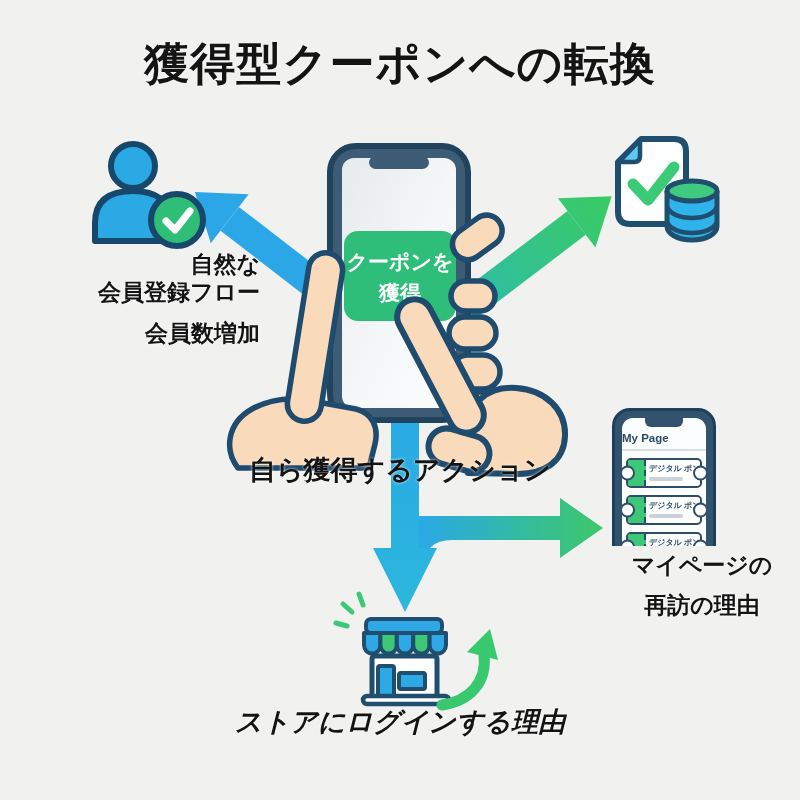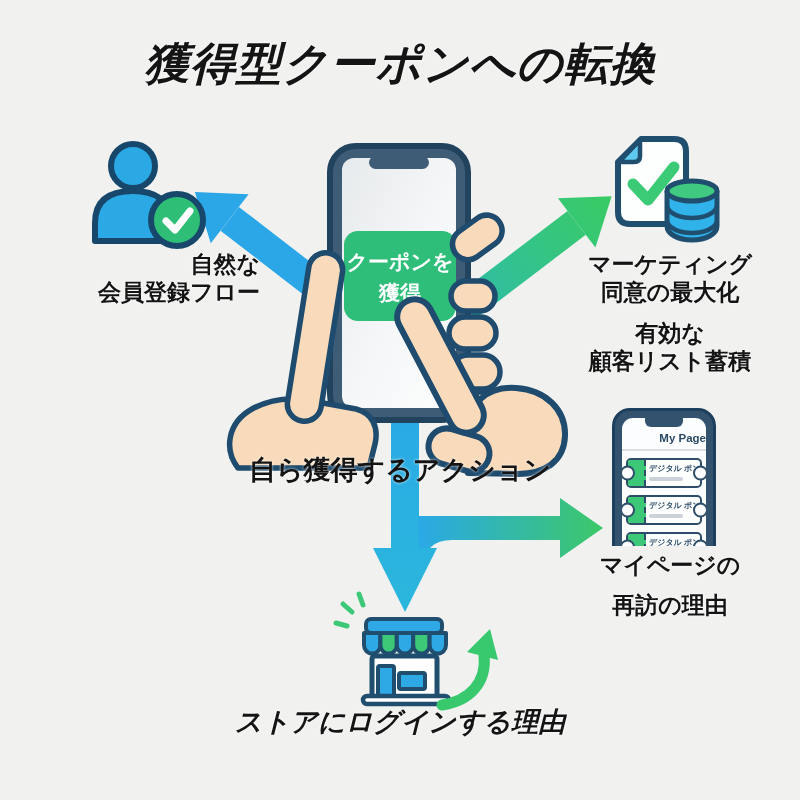--- a/index.html
+++ b/index.html
@@ -4,37 +4,37 @@
 <style>
   html,body{margin:0;padding:0;background:#F1F2F0;}
   .canvas{
     position:relative;width:800px;height:800px;background:#F1F2F0;overflow:hidden;
     font-family:"Liberation Sans","DejaVu Sans",sans-serif;color:#141414;
   }
   .layer{position:absolute;left:0;top:0;width:800px;height:800px;}
   .txt{position:absolute;text-align:center;font-weight:800;color:#141414;
        text-shadow:0 0 3px rgba(255,255,255,.85);}
   .txt .ln{white-space:nowrap;}
-  .title{left:0;top:34px;width:800px;font-size:45px;font-weight:900;letter-spacing:1px;font-style:italic;}
+  .title{left:0;top:34px;width:800px;font-size:45px;font-weight:900;letter-spacing:1px;}
   .tl-text{left:20px;top:250px;width:240px;font-size:23px;line-height:28px;text-align:right;}
   .tr-text{left:558px;top:250px;width:224px;font-size:23px;line-height:28px;}
   .gap{margin-top:13px;}
   .center-label{left:100px;top:452px;width:600px;font-size:27px;font-family:Liberation Mono, monospace;}
   .store-text{left:150px;top:706px;width:500px;font-size:27px;line-height:33px;font-style:italic;}
-  .mypage-text{left:575px;top:552px;width:190px;font-size:23px;line-height:27px;}
+  .mypage-text{left:607px;top:552px;width:190px;font-size:23px;line-height:27px;}
 
   
   .mp-wrap{position:absolute;left:612px;top:408px;width:104px;height:138px;overflow:hidden;}
   .mp-frame{position:absolute;left:0;top:0;width:104px;height:170px;background:#33526E;
             border:3px solid #1C3F5E;border-radius:18px;box-sizing:border-box;}
   .mp-screen{position:absolute;left:7px;right:7px;top:7px;bottom:-8px;background:#FCFDFE;
              border-radius:11px 11px 0 0;overflow:hidden;}
   .mp-notch{position:absolute;left:50%;top:0;transform:translateX(-50%);width:38px;height:9px;
             background:#33526E;border-radius:0 0 6px 6px;}
-  .mp-header{margin-top:14px;text-align:right;font-size:11.5px;font-weight:800;color:#2C4A66;}
+  .mp-header{margin-top:14px;text-align:left;font-size:11.5px;font-weight:800;color:#2C4A66;}
   .mp-divider{height:2px;background:#DCE0E4;margin-top:5px;}
   .ticket{position:relative;width:76px;height:30px;margin:7px auto 0;background:#FDFEFE;
           border:2.5px solid #2E4D68;border-radius:5px;box-sizing:border-box;}
   .ticket-stub{position:absolute;left:0;top:0;bottom:0;width:16px;background:#3DC878;
                border-right:2px dashed #2E4D68;border-radius:2px 0 0 2px;}
   .ticket-label{position:absolute;left:21px;top:3px;font-size:8px;font-weight:800;color:#2E4D68;white-space:nowrap;}
   .ticket-line{position:absolute;left:21px;top:17px;width:34px;height:4px;background:#CBD2D9;border-radius:2px;}
   .ticket-notch-r{position:absolute;right:-8px;top:50%;transform:translateY(-50%);width:11px;height:11px;
                   background:#FCFDFE;border:2.5px solid #2E4D68;border-radius:50%;}
   .ticket-notch-l{position:absolute;left:-8px;top:50%;transform:translateY(-50%);width:11px;height:11px;
@@ -182,28 +182,23 @@
         </div>
       </div>
     </div>
   </div>
 
   <div class="txt title">獲得型クーポンへの転換</div>
 
   <div class="txt tl-text">
     <div class="ln">自然な</div>
     <div class="ln">会員登録フロー</div>
-  </div>
-
-  <div class="txt tr-text">
-    <div class="ln">マーケティング</div>
-    <div class="ln">同意の最大化</div>
-    <div class="ln gap">有効な</div>
-    <div class="ln">顧客リスト蓄積</div>
-  </div>
+    <div class="ln gap">会員数増加</div>
+  </div>
+
 
   <div class="txt center-label">自ら獲得するアクション</div>
 
   <div class="txt store-text">
     <div class="ln">ストアにログインする理由</div>
   </div>
 
   <div class="txt mypage-text">
     <div class="ln">マイページの</div>
     <div class="ln gap">再訪の理由</div>

